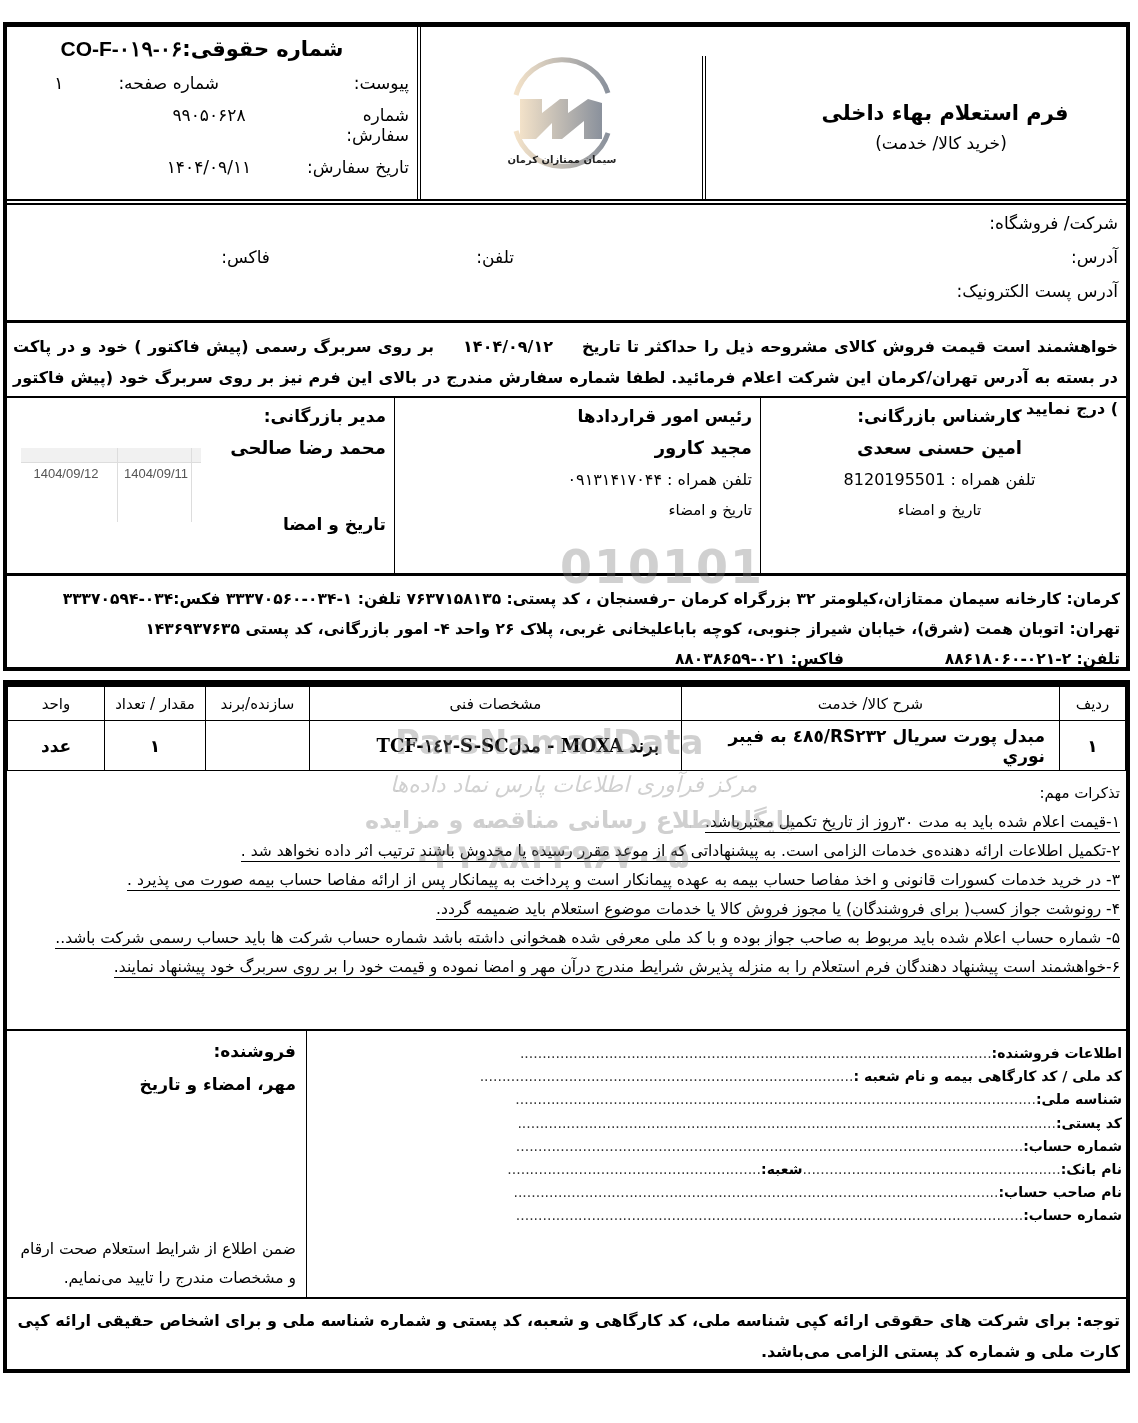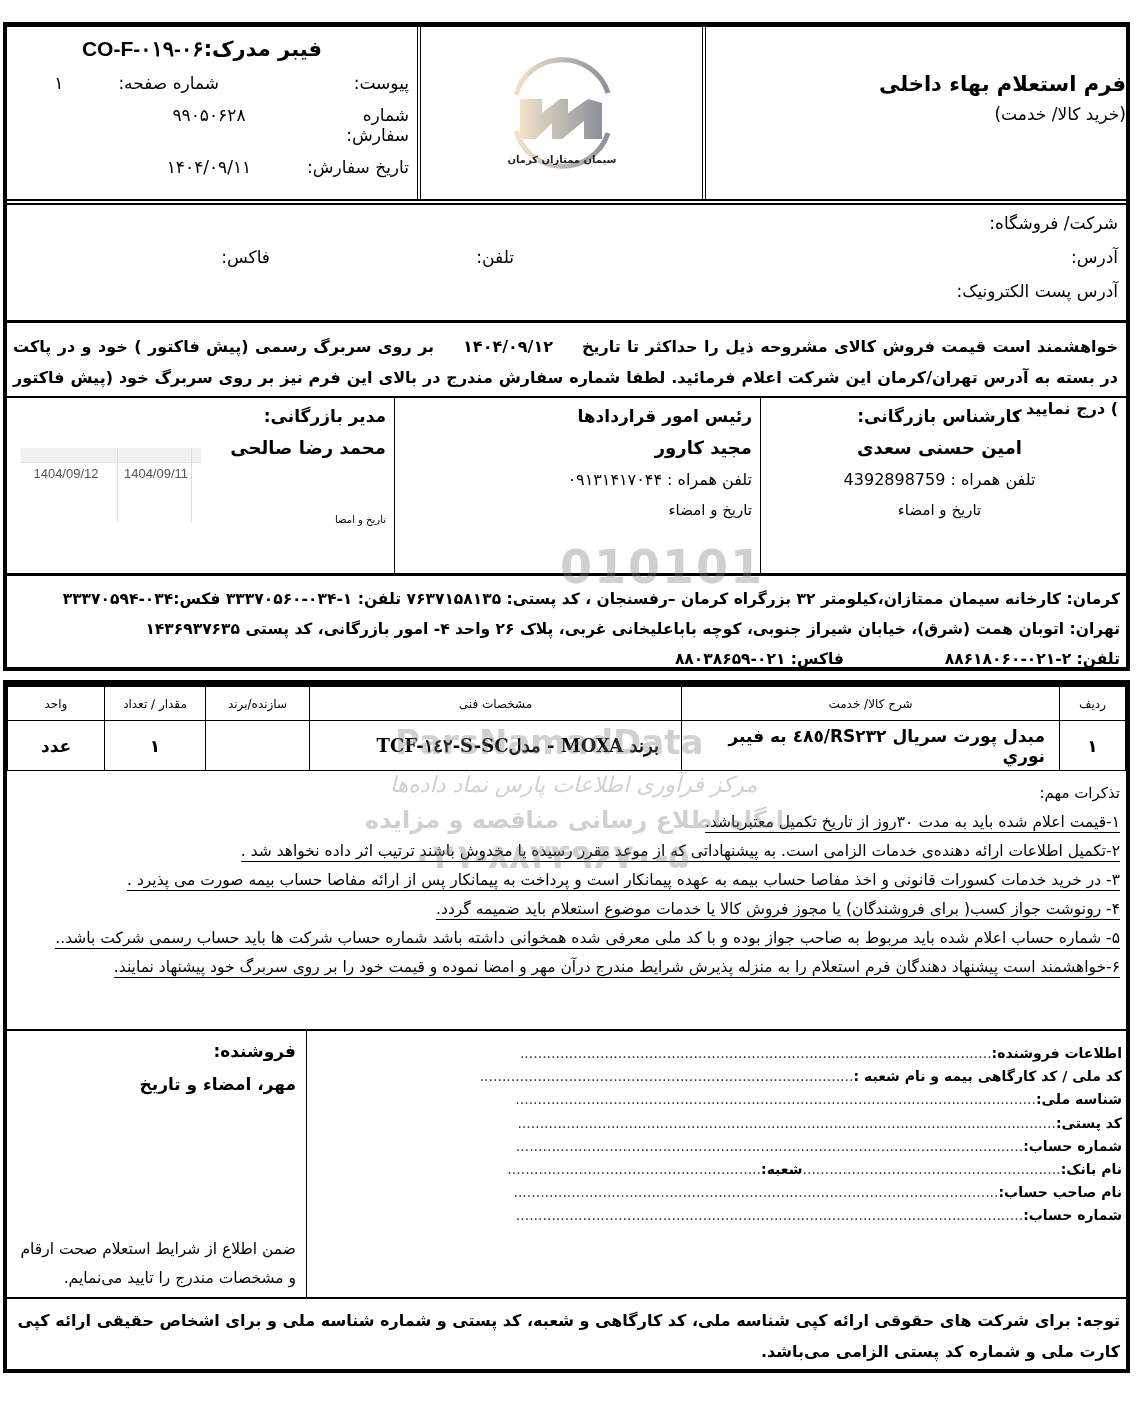--- a/index.html
+++ b/index.html
@@ -4,21 +4,21 @@
 <style>
   * { box-sizing: border-box; margin: 0; padding: 0; }
   html, body { width: 1138px; height: 1423px; background: #ffffff; overflow: hidden; }
   body { font-family: "DejaVu Sans", sans-serif; color: #000; direction: rtl; position: relative; }
 
   .sheet { position: absolute; left: 3px; top: 22px; width: 1127px; }
 
   
   .part1 { border: 4px double #000; border-width: 5px 4px 4px 4px; border-style: solid; position: relative; }
   .hdr { display: flex; height: 178px; border-bottom: 6px double #000; }
-  .hdr-title { width: 424px; border-left: 4px double #000; padding: 45px 0 0 0; text-align: right; }
+  .hdr-title { width: 424px; border-left: 4px double #000; padding: 45px 0 0 0; text-align: center; margin-top: 29px; }
   .hdr-title .t1 { font-size: 21px; font-weight: bold; margin-left: 58px; }
   .hdr-title .t2 { font-size: 17px; margin-top: 8px; margin-left: 50px; }
   .hdr-logo { width: 285px; border-left: 4px double #000; display: flex; align-items: center; justify-content: center; }
   .hdr-meta { flex: 1; padding: 10px 0 0 0; position: relative; }
   .hdr-meta .docno { text-align: center; font-size: 21px; font-weight: bold; margin-right: 20px; }
   .meta-row { display: flex; font-size: 17px; margin-top: 12px; padding-right: 8px; }
   .meta-row .lbl { width: 110px; }
   .meta-row .val { width: 180px; text-align: left; }
   .meta-row .lbl2 { margin-right: 10px; }
   .meta-row .val2 { margin-right: 30px; }
@@ -44,21 +44,21 @@
   .datebox .cell { width: 90px; padding-top: 3px; text-align: center; }
   .datebox .vline { position: absolute; left: 96px; top: 0; width: 1px; height: 74px; background: #ddd; }
   .datebox .vline2 { position: absolute; left: 170px; top: 0; width: 1px; height: 74px; background: #ddd; }
 
   .address { height: 91px; padding: 8px 6px 0 6px; font-size: 15.5px; font-weight: bold; line-height: 30px; }
 
   
   .part2 { position: absolute; left: 3px; top: 680px; width: 1127px; border: 4px solid #000; border-top-width: 6px; }
   table.items { width: 100%; border-collapse: collapse; }
   table.items td, table.items th { border: 1.2px solid #000; font-weight: normal; text-align: center; }
-  table.items th { font-size: 12px; height: 34px; }
+  table.items th { font-size: 15px; height: 34px; }
   table.items td { font-size: 17px; font-weight: bold; height: 50px; }
   table.items td.spec { font-family: "DejaVu Serif", serif; font-size: 18px; text-align: right; padding-right: 22px; }
   table.items td.desc { text-align: right; padding-right: 14px; }
 
   .notes { padding: 8px 6px 4px 6px; height: 258px; font-size: 15.5px; line-height: 29px; }
   .notes .n-title { font-size: 15px; }
   .notes .n-item { display: block; }
   .notes .n-item span { border-bottom: 1.3px solid #000; padding-bottom: 1px; }
 
   .seller { display: flex; border-top: 2px solid #000; height: 268px; }
@@ -95,21 +95,21 @@
             </linearGradient>
           </defs>
           <path d="M14 42 A48 48 0 0 1 106 40" fill="none" stroke="url(#lg)" stroke-width="5"></path>
           <path d="M14 78 A48 48 0 0 0 106 80" fill="none" stroke="url(#lg)" stroke-width="5"></path>
           <path d="M18 46 L40 46 L40 60 L58 46 L66 46 L66 60 L86 46 L100 50 L100 86 L82 86 L82 68 L60 86 L50 86 L50 70 L34 86 L18 86 Z" fill="url(#lg)"></path>
           <text x="60" y="110" font-size="10" font-weight="bold" text-anchor="middle" fill="#222">سیمان ممتازان کرمان</text>
         </svg>
       </div>
       <div class="hdr-meta">
         <div class="docno">
-          <span>فیبر مدرک:</span><span style="direction:ltr;unicode-bidi:embed;font-family:'Liberation Sans',sans-serif;">CO-F-۰۱۹-۰۶</span>
+          <span>شماره حقوقی:</span><span style="direction:ltr;unicode-bidi:embed;font-family:'Liberation Sans',sans-serif;">CO-F-۰۱۹-۰۶</span>
         </div>
         <div class="meta-row">
           <span class="lbl">پیوست:</span>
           <span style="width:70px"></span>
           <span class="lbl2">شماره صفحه:</span>
           <span class="val2" style="margin-right:55px">۱</span>
         </div>
         <div class="meta-row">
           <span class="lbl">شماره سفارش:</span>
           <span class="val" style="text-align:center">۹۹۰۵۰۶۲۸</span>
@@ -140,34 +140,34 @@
       <span style="display:inline-block;width:16px"></span>
       <span>۱۴۰۴/۰۹/۱۲</span>
       <span style="display:inline-block;width:16px"></span>
       <span>بر روی سربرگ رسمی (پیش فاکتور ) خود  و در  پاکت در بسته به  آدرس تهران/کرمان این شرکت اعلام فرمائید. لطفا شماره سفارش مندرج در بالای این فرم نیز بر روی سربرگ خود (پیش فاکتور ) درج نمایید .</span>
     </div>
 
     <div class="sigs">
       <div class="sig sig1">
         <div class="role">کارشناس بازرگانی:</div>
         <div class="name">امین حسنی سعدی</div>
-        <div class="phone">تلفن همراه : 4392898759</div>
+        <div class="phone">تلفن همراه : 8120195501</div>
         <div class="date">تاریخ و امضاء</div>
       </div>
       <div class="sig sig2">
         <div class="role">رئیس امور قراردادها</div>
         <div class="name">مجید کارور</div>
         <div class="phone">تلفن همراه : ۰۹۱۳۱۴۱۷۰۴۴</div>
         <div class="date">تاریخ و امضاء</div>
       </div>
       <div class="sig sig3">
         <div class="role">مدیر بازرگانی:</div>
         <div class="name">محمد رضا صالحی</div>
         <div class="phone" style="height:44px"></div>
-        <div class="date" style="font-size:10px;font-weight:normal">تاریخ و امضا</div>
+        <div class="date" style="font-size:17px;font-weight:bold">تاریخ و امضا</div>
         <div class="datebox">
           <div class="hd"></div>
           <div class="cells">
             <div class="cell">1404/09/12</div>
             <div class="cell">1404/09/11</div>
           </div>
           <div class="vline"></div>
           <div class="vline2"></div>
         </div>
       </div>

